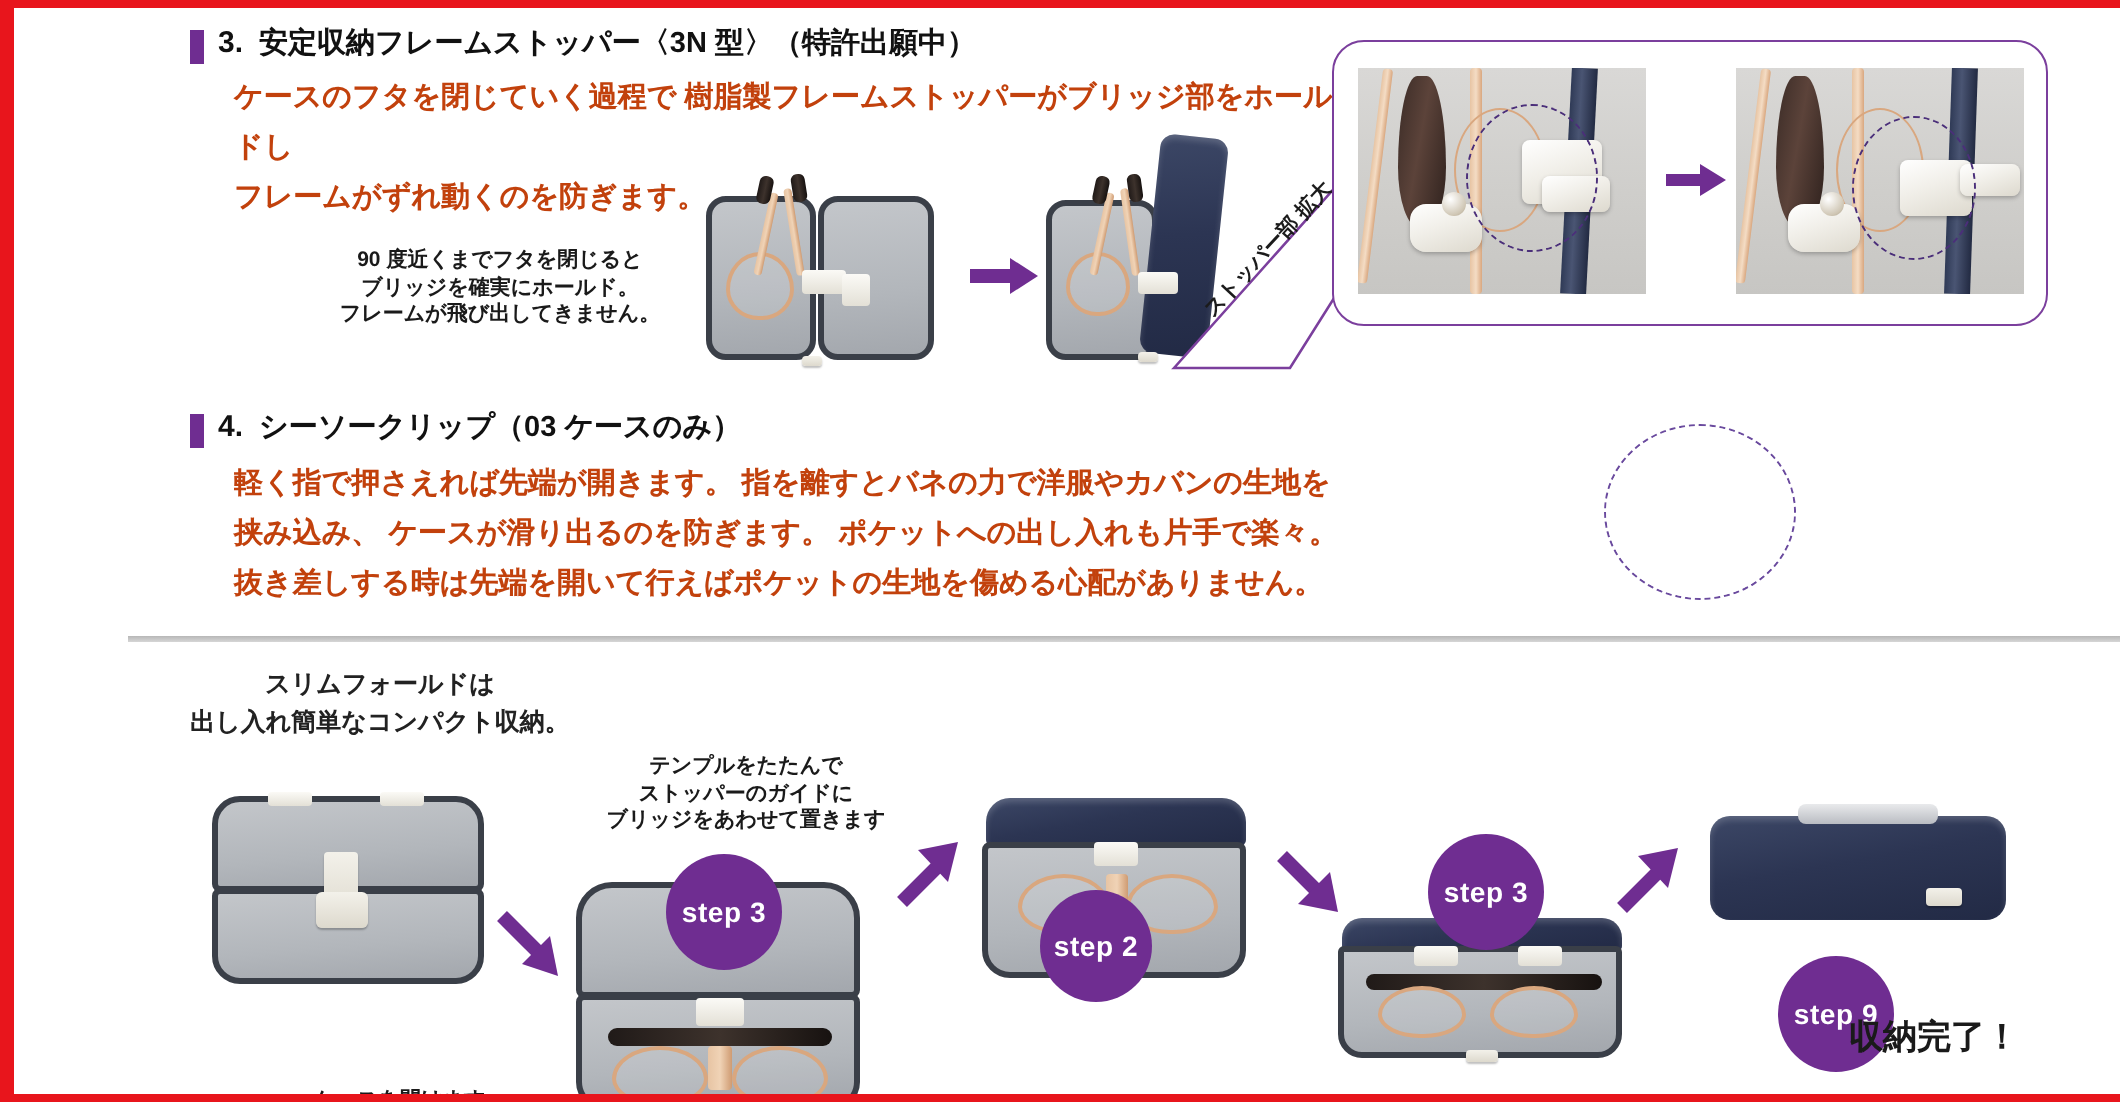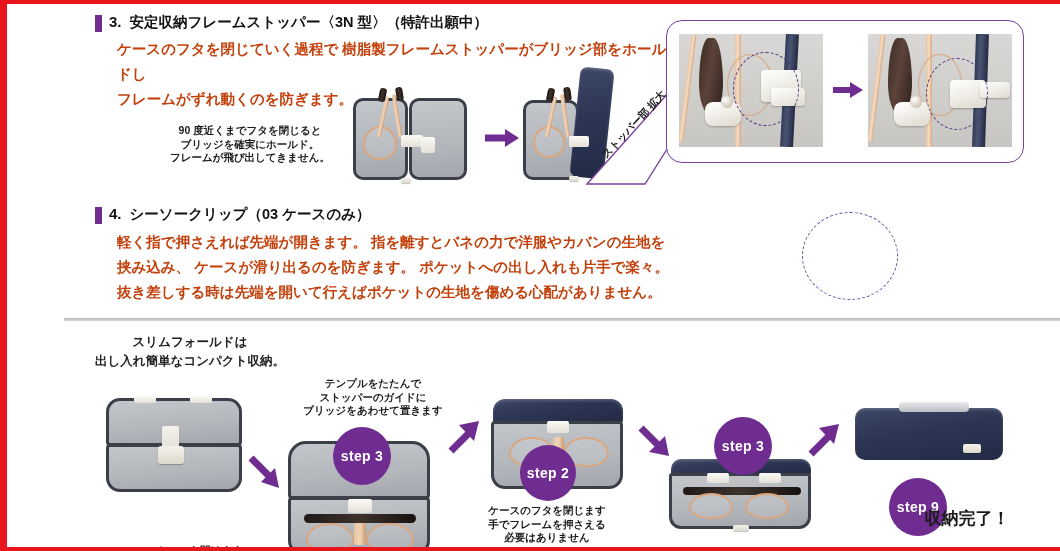--- a/index.html
+++ b/index.html
@@ -332,23 +332,20 @@
   <div class="photo" style="left:480px; top:395px; width:140px; height:100px;">
     <div class="case-navy" style="left:6px; top:0px; width:130px; height:24px; border-radius:12px 12px 3px 3px;"></div>
     <div class="case-gray" style="left:4px; top:22px; width:132px; height:68px; border-radius:4px 4px 14px 14px;"></div>
     <div class="hinge-white" style="left:60px; top:22px; width:22px; height:12px;"></div>
     <div class="lens-shape" style="left:22px; top:38px; width:46px; height:30px;"></div>
     <div class="lens-shape" style="left:76px; top:38px; width:46px; height:30px;"></div>
     <div class="temple-arm" style="left:66px; top:38px; width:11px; height:22px;"></div>
     <div class="case-clasp" style="left:62px; top:86px; width:16px; height:6px;"></div>
   </div>
   <div class="step-badge" style="left:513px; top:441px; width:56px; height:56px;">step 2</div>
-  <div class="annot" style="left:460px; top:500px; width:160px;">ケースのフタを閉じます
-手でフレームを押さえる
-必要はありません</div>
 
   <svg class="arrow-svg" style="left:630px; top:418px;" width="38" height="36">
     <path d="M4 6 L22 24" stroke="#6f2d91" stroke-width="7"></path>
     <path d="M12 30 L32 34 L28 14 Z" fill="#6f2d91"></path>
   </svg>
 
   <div class="photo" style="left:660px; top:455px; width:148px; height:86px;">
     <div class="case-navy" style="left:4px; top:0px; width:140px; height:16px; border-radius:10px 10px 2px 2px;"></div>
     <div class="case-gray" style="left:2px; top:14px; width:142px; height:56px; border-radius:3px 3px 12px 12px;"></div>
     <div class="hinge-white" style="left:40px; top:14px; width:22px; height:10px;"></div>

